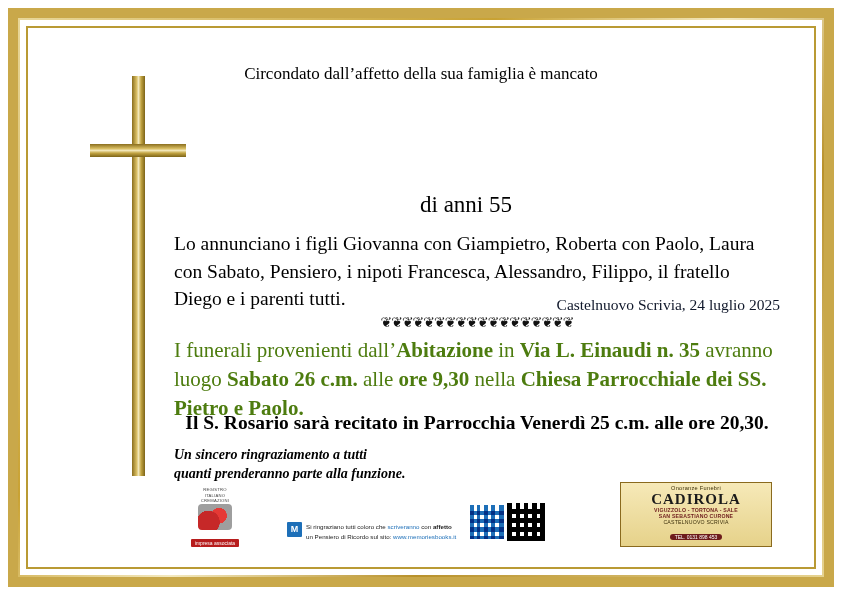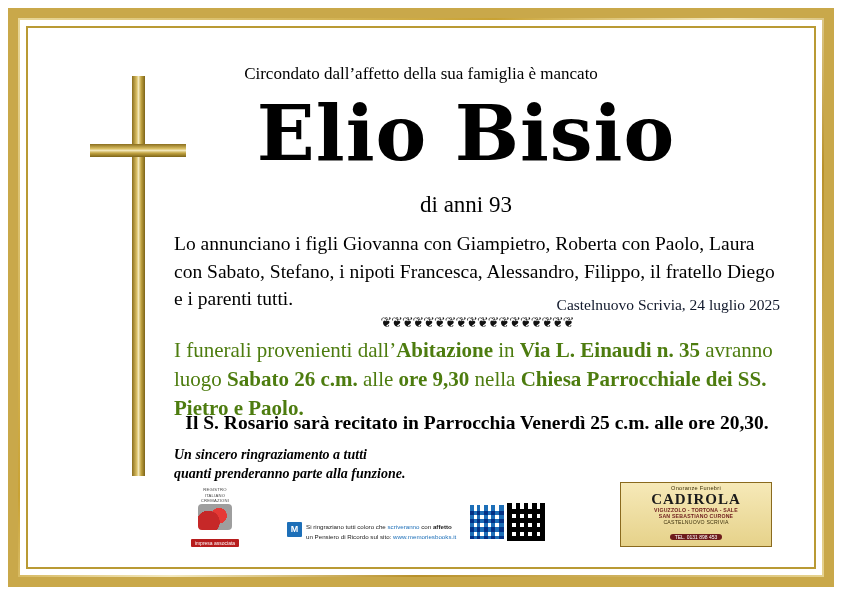--- a/index.html
+++ b/index.html
@@ -316,27 +316,26 @@
 
   <div class="content">
 
     <div class="cross">
       <div class="vbar"></div>
       <div class="hbar"></div>
     </div>
 
     <div class="intro">Circondato dall’affetto della sua famiglia è mancato</div>
 
-    <div class="name">Elio Bisio</div>
-
-    <div class="age">di anni 93</div>
+
+    <div class="age">di anni 55</div>
 
     <div class="announce">
       <span>Lo annunciano i figli </span><b>Giovanna</b><span> con </span><b>Giampietro</b><span>, </span><b>Roberta</b><span> con </span><b>Paolo</b><span>, </span><b>Laura</b>
-      <span>con </span><b>Sabato</b><span>, </span><b>Stefano</b><span>, i nipoti </span><b>Francesca</b><span>, </span><b>Alessandro</b><span>, </span><b>Filippo</b><span>, il fratello </span><b>Diego</b>
+      <span>con </span><b>Sabato</b><span>, </span><b>Pensiero</b><span>, i nipoti </span><b>Francesca</b><span>, </span><b>Alessandro</b><span>, </span><b>Filippo</b><span>, il fratello </span><b>Diego</b>
       <span>e i parenti tutti.</span>
     </div>
 
     <div class="place-date">Castelnuovo Scrivia, 24 luglio 2025</div>
 
     <div class="ornament">❦❦❦❦❦❦❦❦❦❦❦❦❦❦❦❦❦❦</div>
 
     <div class="funeral">
       <span>I funerali provenienti dall’</span><b>Abitazione</b><span> in </span><b>Via L. Einaudi n. 35</b>
       <span>avranno luogo </span><b>Sabato 26 c.m.</b><span> alle </span><b>ore 9,30</b><span> nella </span><b>Chiesa Parrocchiale dei SS. Pietro e Paolo.</b>

